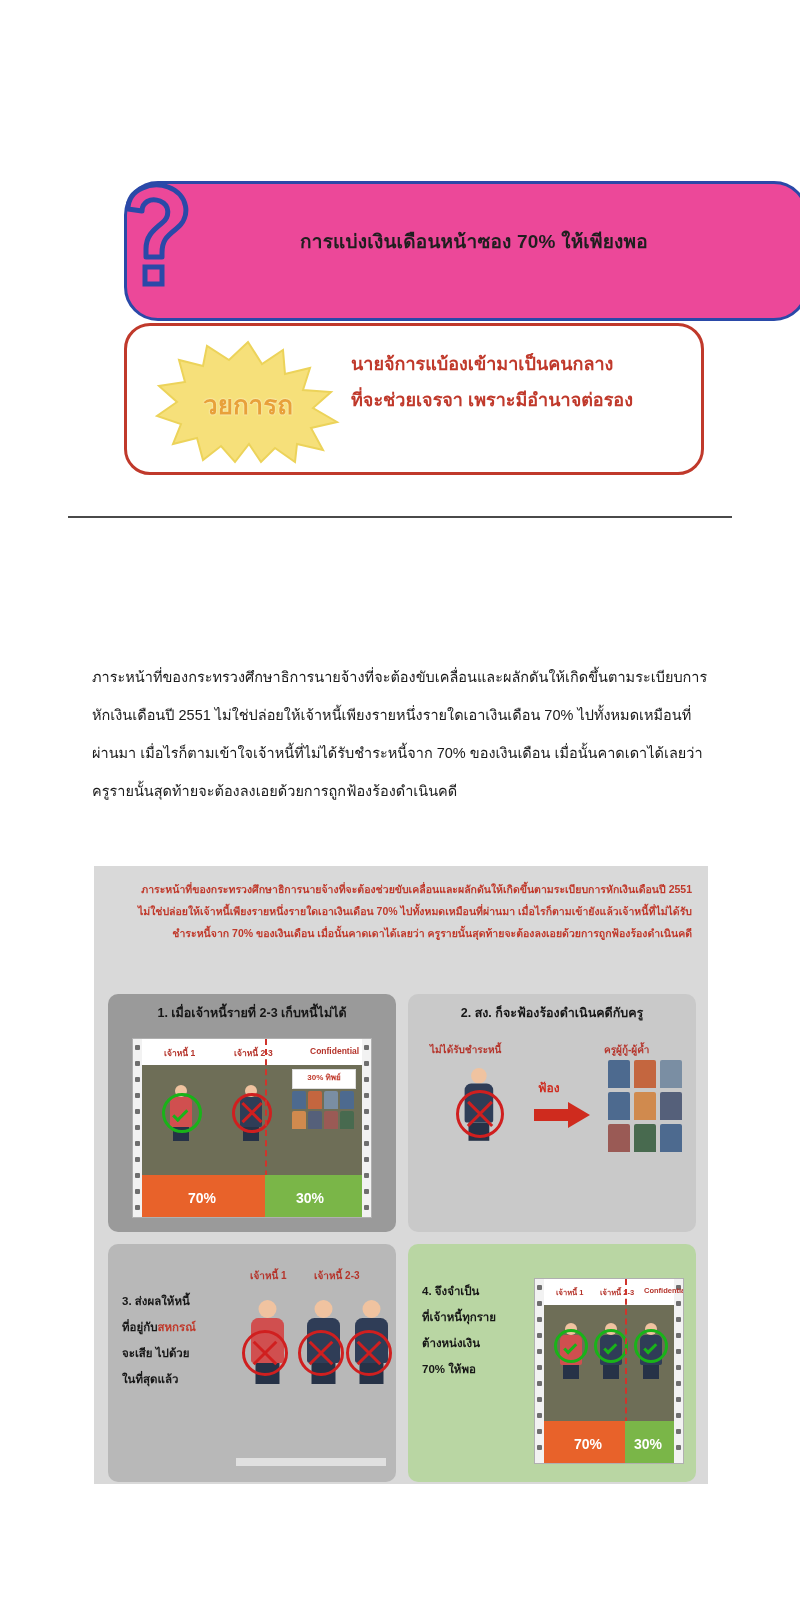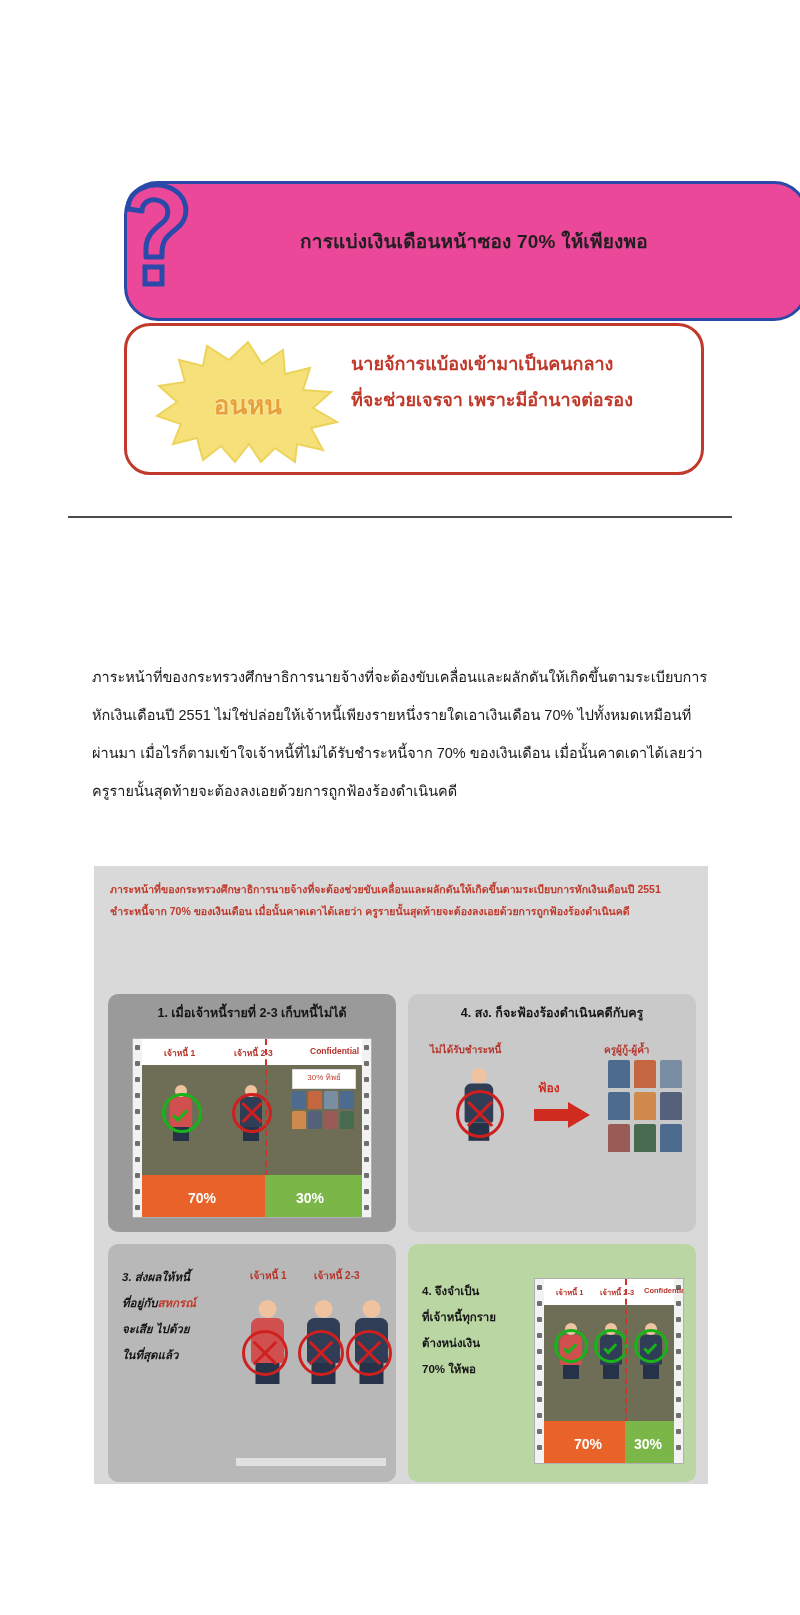--- a/index.html
+++ b/index.html
@@ -136,21 +136,21 @@
     width: 614px;
     height: 618px;
     background: #d9d9d9;
     box-sizing: border-box;
   }
   .info-head {
     position: absolute;
     left: 16px;
     top: 12px;
     width: 582px;
-    text-align: left;
+    text-align: right;
     font-size: 10.5px;
     line-height: 22px;
     font-weight: bold;
     color: #c0392b;
   }
 
   .quad {
     position: absolute;
     width: 288px;
     height: 238px;
@@ -208,21 +208,21 @@
 
   .tag {
     position: absolute;
     font-size: 8.5px;
     font-weight: bold;
     color: #b5342b;
     white-space: nowrap;
   }
   .white-chip {
     position:absolute; background:#ffffff; border:1px solid #ddd;
-    font-size:8px; font-weight:normal; color:#c0392b; text-align:center;
+    font-size:8px; font-weight:bold; color:#c0392b; text-align:center;
     line-height: 16px;
   }
 
   .person {
     position: absolute;
     width: 26px; height: 56px;
   }
   .person .head { position:absolute; left:7px; top:0; width:12px; height:12px; border-radius:50%; background:#f0c3a0; }
   .person .body { position:absolute; left:2px; top:12px; width:22px; height:30px; border-radius:5px 5px 2px 2px; background:#2f3d57; }
   .person.f .body { background:#d04f4f; }
@@ -262,22 +262,22 @@
   }
   .arrow-red .shaft { position:absolute; left:0; top:7px; width:36px; height:12px; background:#cf2b1e; }
   .arrow-red .head {
     position:absolute; left:34px; top:0; width:0; height:0;
     border-top:13px solid transparent; border-bottom:13px solid transparent;
     border-left:22px solid #cf2b1e;
   }
 
   
   .q3-text {
-    position:absolute; left:14px; top:20px; width:116px;
-    font-size:11.5px; line-height:26px; font-weight:bold; color:#161616;font-style:italic;
+    position:absolute; left:14px; top:44px; width:116px;
+    font-size:11.5px; line-height:26px; font-weight:bold; color:#161616;
   }
   .q3-text .hl { color:#c0392b; }
   .q4-text {
     position:absolute; left:14px; top:34px; width:104px;
     font-size:11.5px; line-height:26px; font-weight:bold; color:#161616;
   }
   .q4 .photo { left: 126px; top: 34px; width: 150px; height: 186px; background:#e8e8e8; }
 </style>
 </head>
 <body>
@@ -299,37 +299,38 @@
     </svg>
   </div>
 
   <div class="answer-bubble">
     <div class="starburst">
       <svg width="190" height="124" viewBox="0 0 190 124">
         <polygon points="95,2 109,24 130,10 132,34 157,28 150,50 178,52 160,68 184,82 158,88
                          170,110 144,104 142,122 122,108 108,122 96,104 82,122 68,106 50,120
                          44,98 20,104 28,84 4,76 24,62 6,46 32,42 26,20 50,26 54,6 76,20" fill="#f6e07a" stroke="#ecd35a" stroke-width="2"></polygon>
       </svg>
-      <div class="starburst-label">อนหน</div>
+      <div class="starburst-label">วยการถ</div>
     </div>
     <div class="answer-text">
       <div class="hl">นายจ้การแบ้องเข้ามาเป็นคนกลาง</div>
       <div class="hl">ที่จะช่วยเจรจา เพราะมีอำนาจต่อรอง</div>
     </div>
   </div>
 
   <div class="rule-bottom"></div>
 </div>
 
 <div class="paragraph">ภาระหน้าที่ของกระทรวงศึกษาธิการนายจ้างที่จะต้องขับเคลื่อนและผลักดันให้เกิดขึ้นตามระเบียบการหักเงินเดือนปี 2551 ไม่ใช่ปล่อยให้เจ้าหนี้เพียงรายหนึ่งรายใดเอาเงินเดือน 70% ไปทั้งหมดเหมือนที่ผ่านมา เมื่อไรก็ตามเข้าใจเจ้าหนี้ที่ไม่ได้รับชำระหนี้จาก 70% ของเงินเดือน เมื่อนั้นคาดเดาได้เลยว่า ครูรายนั้นสุดท้ายจะต้องลงเอยด้วยการถูกฟ้องร้องดำเนินคดี</div>
 
 <div class="info">
 
   <div class="info-head">
     <div>ภาระหน้าที่ของกระทรวงศึกษาธิการนายจ้างที่จะต้องช่วยขับเคลื่อนและผลักดันให้เกิดขึ้นตามระเบียบการหักเงินเดือนปี 2551</div>
+    <div>ไม่ใช่ปล่อยให้เจ้าหนี้เพียงรายหนึ่งรายใดเอาเงินเดือน 70% ไปทั้งหมดเหมือนที่ผ่านมา เมื่อไรก็ตามเข้ายังแล้วเจ้าหนี้ที่ไม่ได้รับ</div>
     <div>ชำระหนี้จาก 70% ของเงินเดือน เมื่อนั้นคาดเดาได้เลยว่า ครูรายนั้นสุดท้ายจะต้องลงเอยด้วยการถูกฟ้องร้องดำเนินคดี</div>
   </div>
 
   <div class="quad q1">
     <div class="quad-title">1. เมื่อเจ้าหนี้รายที่ 2-3 เก็บหนี้ไม่ได้</div>
 
     <div class="photo">
       <div class="filmstrip-l">
         <span style="top:6px"></span>
           <span style="top:22px"></span>
@@ -395,21 +396,21 @@
         <div class="divider-dash" style="left:56%;"></div>
         <div class="bar-70"></div>
         <div class="bar-30"></div>
         <div class="bar-label l">70%</div>
         <div class="bar-label r">30%</div>
       </div>
     </div>
   </div>
 
   <div class="quad q2">
-    <div class="quad-title">4. สง. ก็จะฟ้องร้องดำเนินคดีกับครู</div>
+    <div class="quad-title">2. สง. ก็จะฟ้องร้องดำเนินคดีกับครู</div>
 
     <div class="tag" style="left:22px; top:48px; font-size:10px;">ไม่ได้รับชำระหนี้</div>
     <div class="tag" style="left:196px; top:48px; font-size:10px;">ครูผู้กู้-ผู้ค้ำ</div>
 
     <div class="person" style="left:54px; top:74px; transform:scale(1.3); transform-origin:top left;">
       <div class="head"></div>
         <div class="body"></div>
         <div class="legs"></div>
     </div>
     <div class="mark-no" style="left:48px; top:96px; width:48px; height:48px;"></div>

